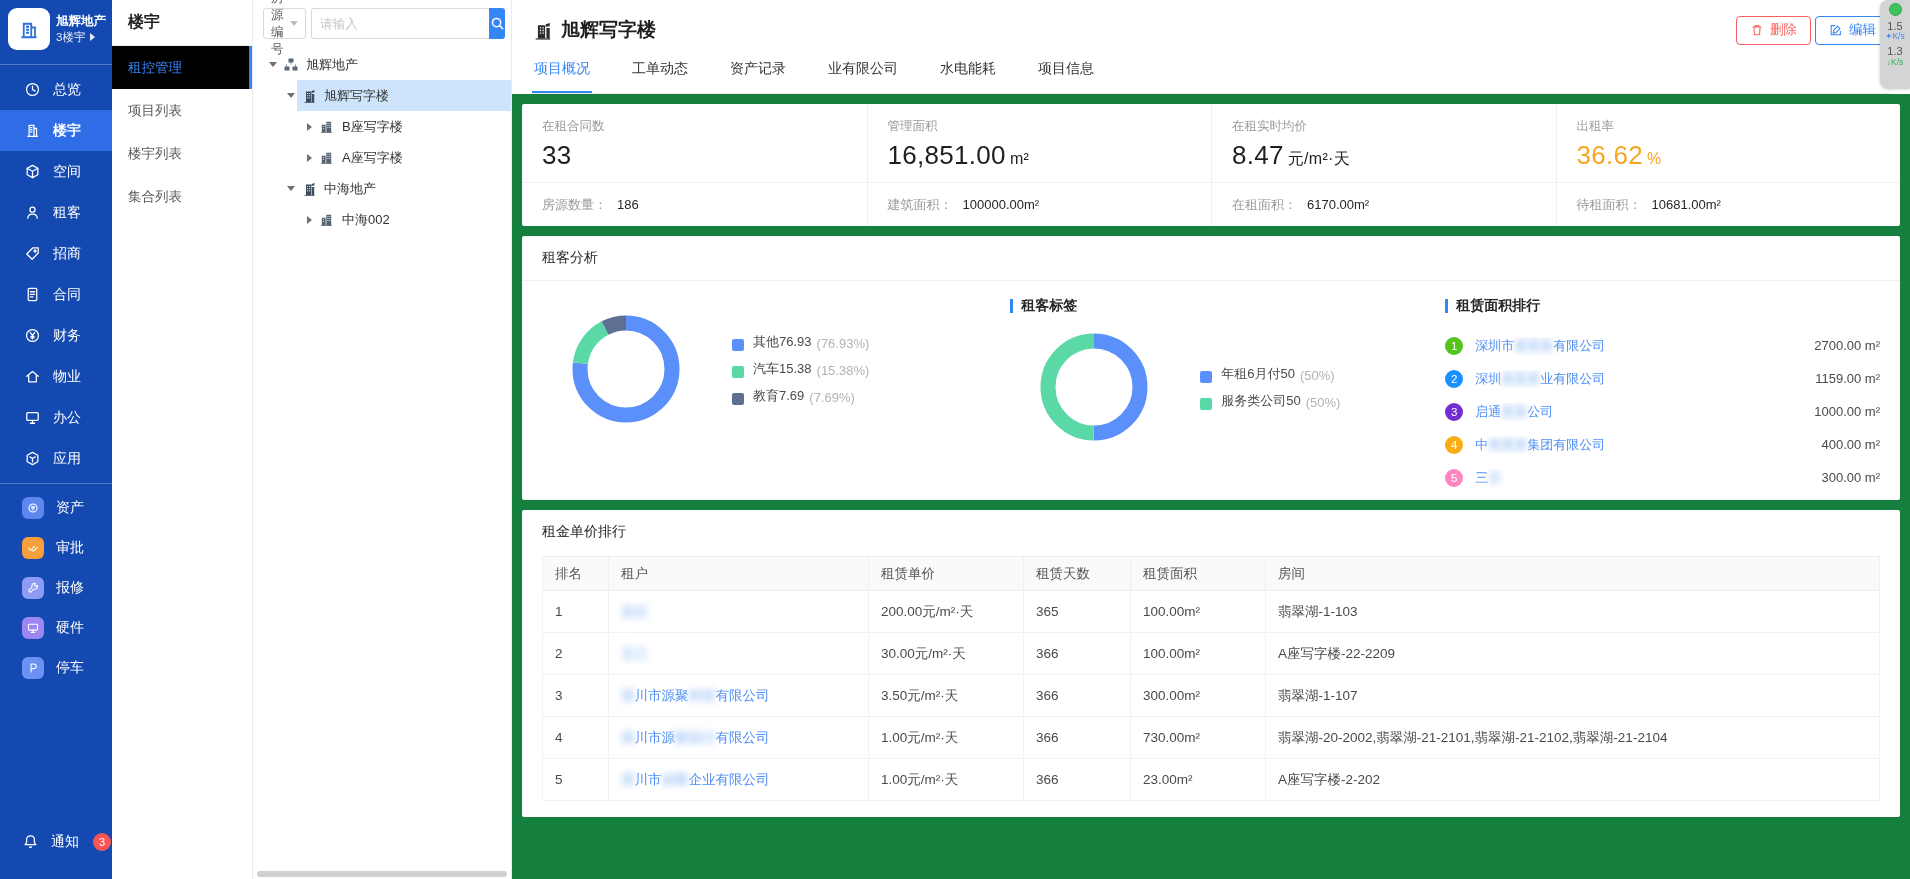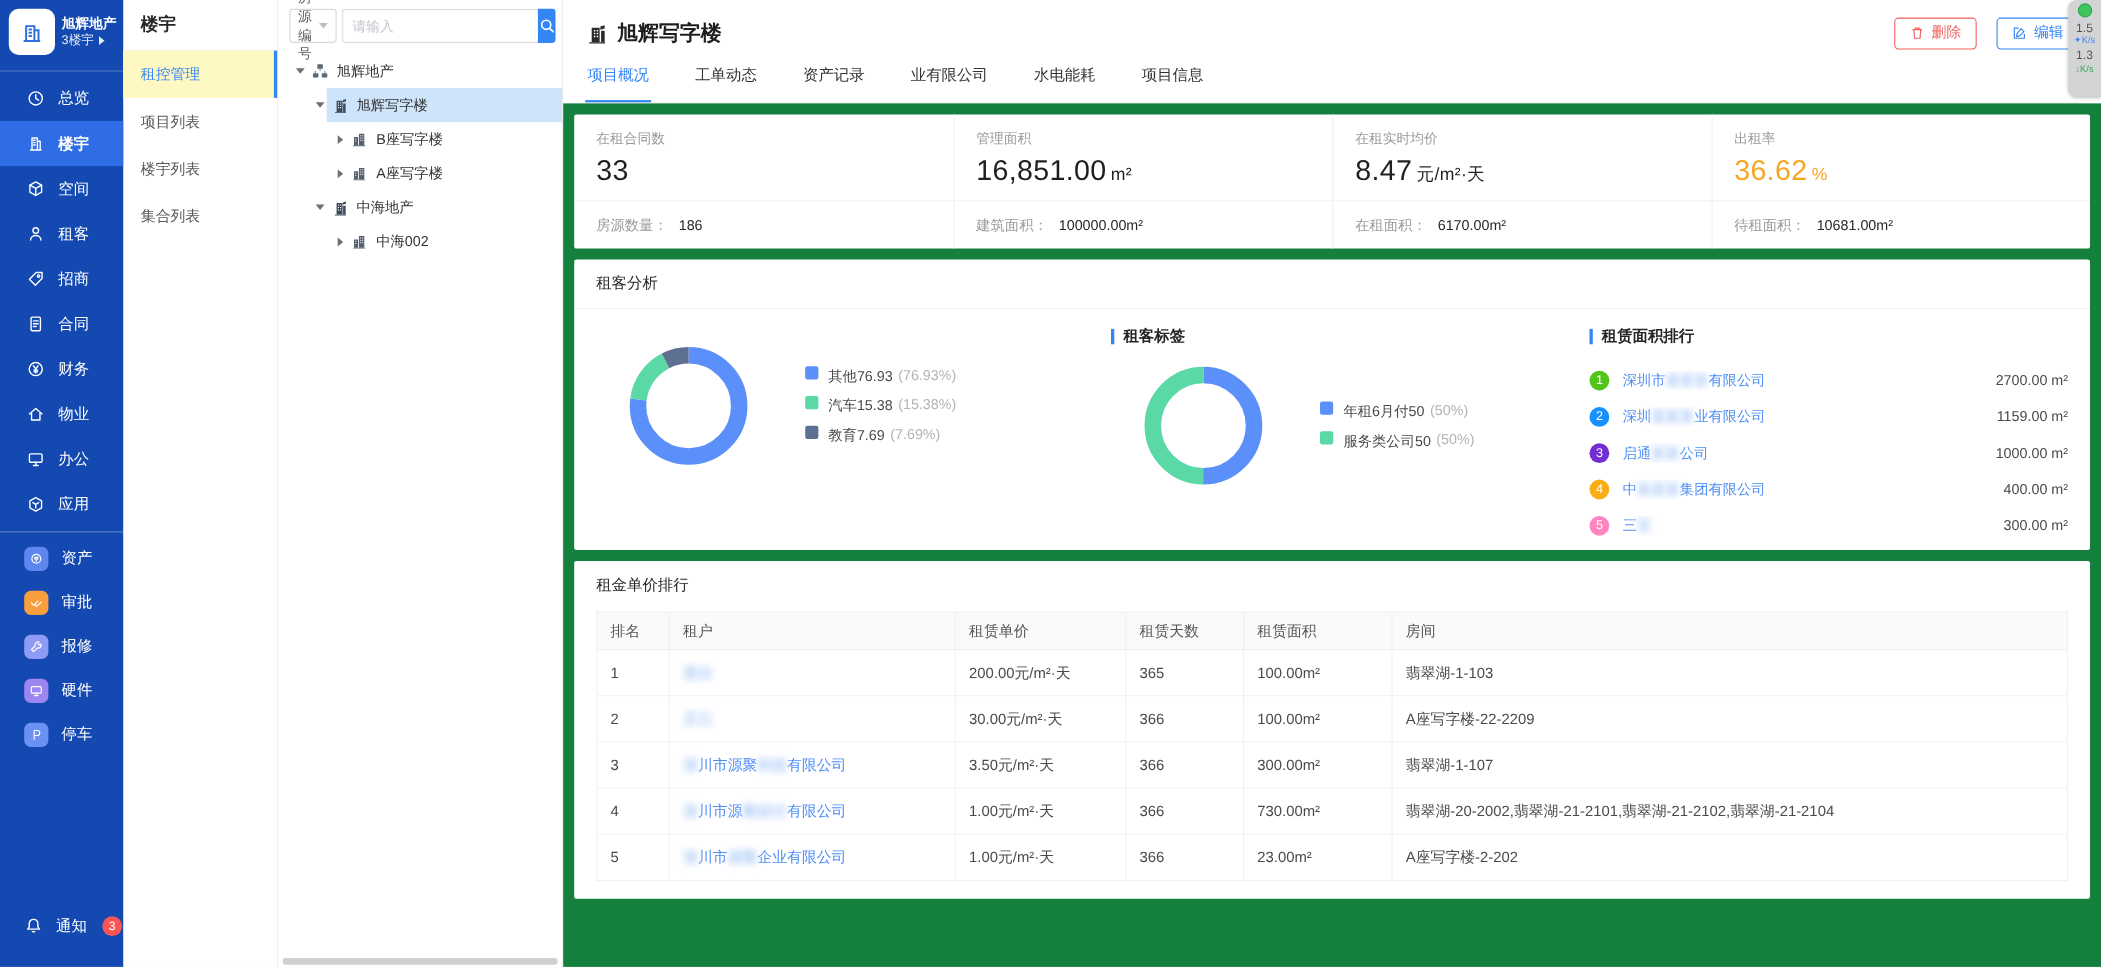--- a/index.html
+++ b/index.html
@@ -21,21 +21,21 @@
   .side-app { display:flex; align-items:center; height:40px; padding-left:22px; font-size:14px; cursor:pointer; }
   .appicon { width:22px; height:22px; border-radius:6px; margin-right:12px; display:inline-flex; align-items:center; justify-content:center; color:#fff; font-size:12px; font-weight:bold; }
   .notify { position:absolute; left:0; bottom:10px; width:100%; display:flex; align-items:flex-start; padding-left:22px; height:36px; font-size:14px; cursor:pointer; }
   .notify .sicon { width:17px; height:17px; margin-right:12px; display:inline-flex; }
   .badge { width:18px; height:18px; border-radius:50%; background:#fa5554; color:#fff; font-size:11px; display:flex; align-items:center; justify-content:center; margin-left:14px; }
 
   
   .submenu { width:141px; flex:0 0 141px; background:#fff; border-right:1px solid #ebebeb; }
   .submenu h2 { font-size:16px; color:#262626; padding:12px 0 12px 16px; border-bottom:1px solid #efefef; font-weight:bold; }
   .sub-item { height:43px; line-height:43px; padding-left:16px; font-size:13.5px; color:#595959; cursor:pointer; position:relative; }
-  .sub-item.active { background:#fef9c3; color:#3586f5; }
+  .sub-item.active { background:#000000; color:#3586f5; }
   .sub-item.active::after { content:""; position:absolute; right:0; top:0; bottom:0; width:3px; background:#3586f5; }
 
   
   .treepanel { width:259px; flex:0 0 259px; background:#fff; border-right:1px solid #ebebeb; position:relative; }
   .searchbar { display:flex; align-items:center; padding:8px 6px 8px 10px; }
   .sel { height:31px; width:86px; border:1px solid #d9d9d9; border-radius:3px; display:flex; align-items:center; justify-content:space-between; padding:0 7px; font-size:12.5px; color:#595959; background:#fff; cursor:pointer; }
   .sel-caret { width:0; height:0; border-top:5px solid #b9bec6; border-left:4px solid transparent; border-right:4px solid transparent; }
   .sinput { height:31px; flex:1; margin-left:5px; border:1px solid #d9d9d9; border-right:none; border-radius:3px 0 0 3px; padding:0 8px; font-size:12.5px; color:#333; outline:none; }
   .sinput::placeholder { color:#c3c7cd; }
   .sbtn { height:31px; width:40px; background:#3586f5; border:none; border-radius:0 3px 3px 0; display:flex; align-items:center; justify-content:center; cursor:pointer; }
@@ -48,21 +48,21 @@
   .tnode.selected .tbody { background:#cde4fa; }
   .ticon { width:16px; height:16px; margin-right:7px; display:inline-flex; }
   .hscroll { position:absolute; bottom:2px; left:4px; right:4px; height:6px; border-radius:3px; background:#d0d0d0; cursor:pointer; }
 
   
   main { flex:1; display:flex; flex-direction:column; min-width:0; }
   .main-head { background:#fff; padding:0 20px; position:relative; }
   .title-row { display:flex; align-items:center; padding-top:14px; height:46px; }
   .title-row .bicon { width:21px; height:21px; margin-right:8px; display:inline-flex; }
   h1.ptitle { font-size:19px; color:#1f1f1f; font-weight:bold; }
-  .head-btns { margin-left:auto; display:flex; gap:18px; }
+  .head-btns { margin-left:auto; display:flex; gap:4px; }
   .hbtn { display:flex; align-items:center; gap:6px; height:29px; padding:0 13px; border-radius:4px; background:#fff; font-size:13.5px; cursor:pointer; }
   .hbtn.danger { border:1px solid #f56060; color:#f56060; }
   .hbtn.primary { border:1px solid #3586f5; color:#3586f5; }
   .tabs { display:flex; gap:38px; border-bottom:1px solid #ebebeb; margin-top:4px; }
   .tab { padding:10px 2px 13px; font-size:14px; color:#333; cursor:pointer; border-bottom:2px solid transparent; }
   .tab.active { color:#3586f5; border-bottom-color:#3586f5; }
 
   .content { flex:1; background:#15803d; padding:10px; overflow:hidden; position:relative; }
   .card { background:#fff; border-radius:2px; margin-bottom:10px; }
 
@@ -85,21 +85,21 @@
   .analysis-body { display:flex; padding:0 20px; height:219px; }
   .asec { padding-top:16px; }
   .asec.s1 { flex:0 0 35%; }
   .asec.s2 { flex:0 0 32.5%; }
   .asec.s3 { flex:1; min-width:0; }
   .sec-title { display:flex; align-items:center; font-size:14px; font-weight:bold; color:#262626; }
   .sec-title::before { content:""; width:3px; height:14px; background:#3586f5; margin-right:8px; }
   .donut-wrap { display:flex; align-items:center; margin-top:16px; }
   .donut { margin-left:28px; flex:0 0 112px; }
   .legend { margin-left:50px; }
-  .legend-item { display:flex; align-items:flex-start; font-size:13px; margin:9px 0; }
+  .legend-item { display:flex; align-items:flex-end; font-size:13px; margin:9px 0; }
   .legend-sq { width:12px; height:12px; border-radius:2px; margin-right:9px; flex:0 0 12px; }
   .legend-name { color:#4a4a4a; }
   .legend-pct { color:#b3b3b3; margin-left:5px; }
   .rank-list { margin-top:14px; }
   .rank-row { display:flex; align-items:center; height:33px; }
   .rank-badge { width:18px; height:18px; border-radius:50%; color:#fff; font-size:11.5px; display:flex; align-items:center; justify-content:center; flex:0 0 18px; }
   .rank-name { margin-left:12px; font-size:13px; color:#4d8ef6; cursor:pointer; flex:1; white-space:nowrap; overflow:hidden; }
   .rank-val { font-size:13px; color:#4a4a4a; white-space:nowrap; }
   .blurred { filter:blur(3px); color:#9dc0f5; background:rgba(235,243,255,.6); border-radius:2px; user-select:none; }
 

